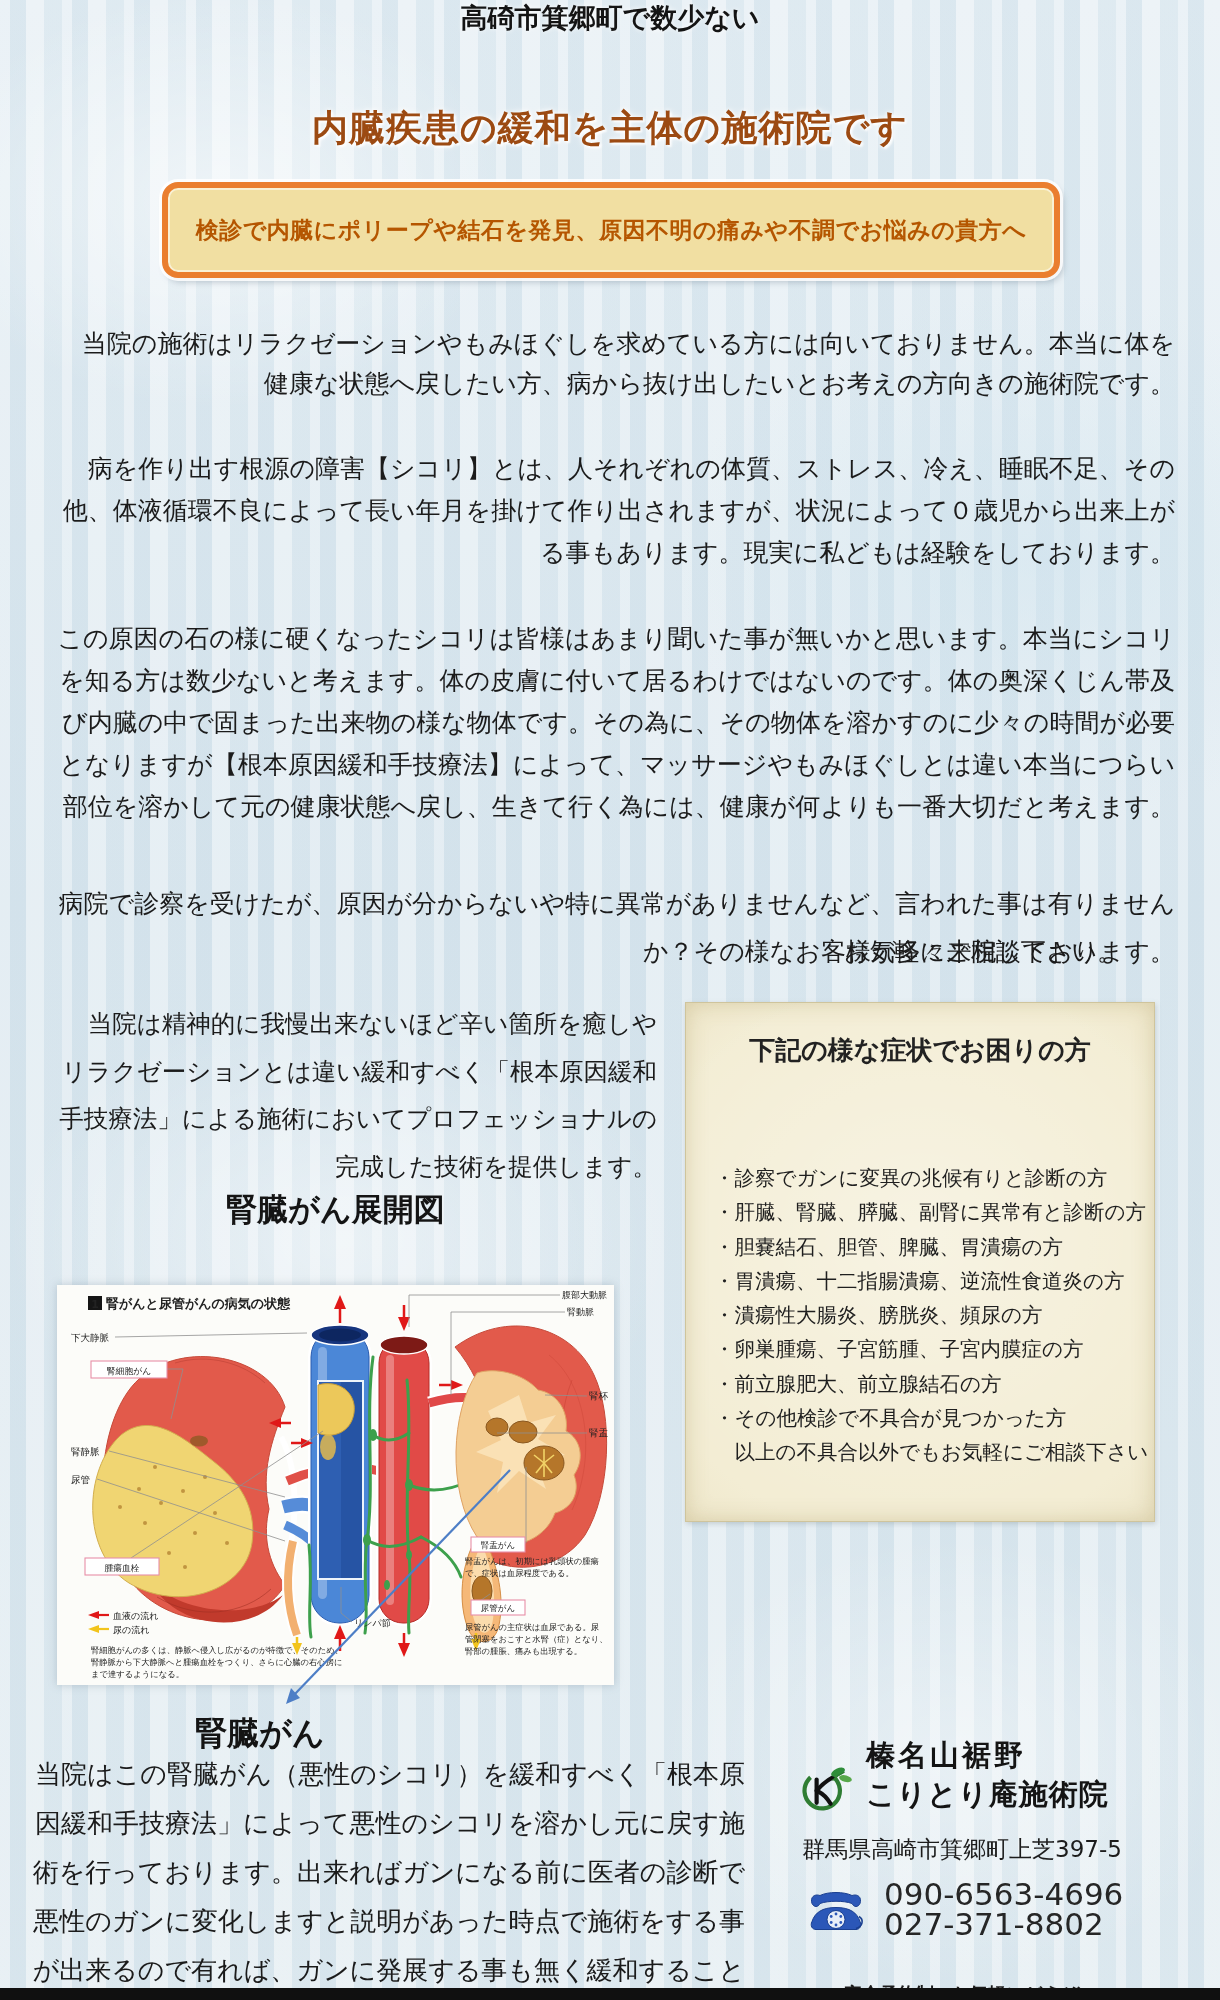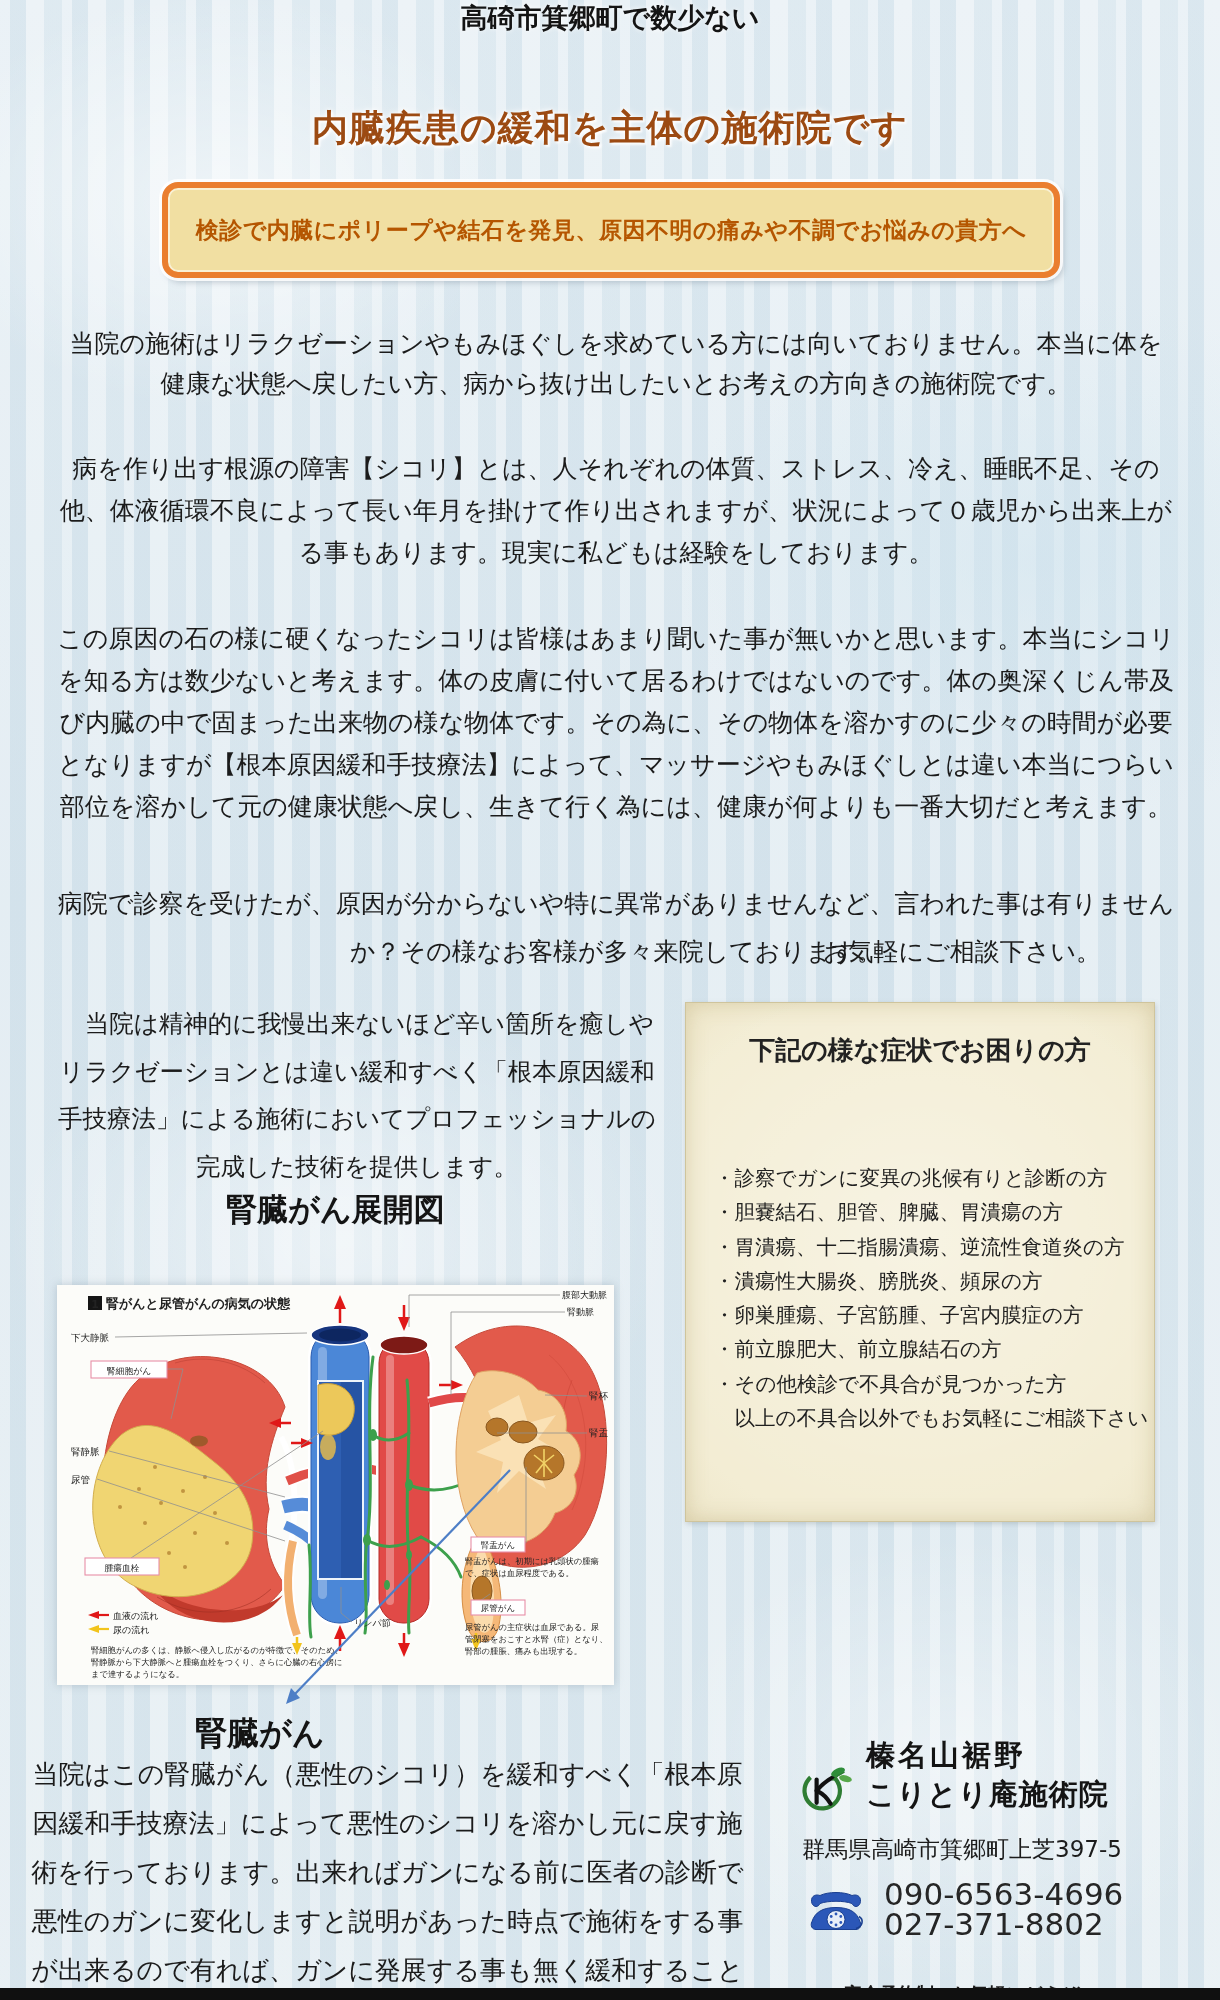--- a/index.html
+++ b/index.html
@@ -33,21 +33,21 @@
     left:162px; top:182px; width:898px; height:96px; box-sizing:border-box;
     background:#f1dfa2; border:6px solid #ea7e2f; border-radius:16px;
     box-shadow:0 0 0 3px rgba(255,255,255,.85), 3px 4px 6px rgba(90,110,125,.35),
                inset 0 0 0 2px rgba(255,255,255,.55);
     display:flex; align-items:center; justify-content:center;
   }
   .alert-banner span{
     font-family:"DejaVu Sans","Liberation Sans",sans-serif;
     font-size:23px; font-weight:bold; color:#b55600; letter-spacing:.5px;
   }
-  .para{margin:0; font-size:25px; line-height:42px; color:#1b1b1b; text-align:center;}
+  .para{margin:0; font-size:25px; line-height:42px; color:#1b1b1b; text-align:right;}
   .p1{left:57px; top:324px;  width:1118px; line-height:40px;}
   .p2{left:57px; top:448px;  width:1118px;}
   .p3{left:57px; top:618px;  width:1118px;}
   .p4{left:57px; top:880px;  width:1118px; line-height:48px;}
   .p4-aside{left:802px; top:928px; width:320px; line-height:48px;}
   .p5{left:57px; top:1000px; width:600px; font-size:24.5px; line-height:47.5px; text-indent:1em;}
   .p6{left:30px; top:1750px; width:715px; font-size:26px; line-height:49px;}
   .symptom-box{
     left:685px; top:1002px; width:470px; height:520px; box-sizing:border-box;
     background:
@@ -117,20 +117,21 @@
   <p class="para p2">病を作り出す根源の障害【シコリ】とは、人それぞれの体質、ストレス、冷え、睡眠不足、その他、体液循環不良によって長い年月を掛けて作り出されますが、状況によって０歳児から出来上がる事もあります。現実に私どもは経験をしております。</p>
   <p class="para p3">この原因の石の様に硬くなったシコリは皆様はあまり聞いた事が無いかと思います。本当にシコリを知る方は数少ないと考えます。体の皮膚に付いて居るわけではないのです。体の奥深くじん帯及び内臓の中で固まった出来物の様な物体です。その為に、その物体を溶かすのに少々の時間が必要となりますが【根本原因緩和手技療法】によって、マッサージやもみほぐしとは違い本当につらい部位を溶かして元の健康状態へ戻し、生きて行く為には、健康が何よりも一番大切だと考えます。</p>
   <p class="para p4">病院で診察を受けたが、原因が分からないや特に異常がありませんなど、言われた事は有りませんか？その様なお客様が多々来院しております。</p>
   <p class="para p4-aside">お気軽にご相談下さい。</p>
   <p class="para p5">当院は精神的に我慢出来ないほど辛い箇所を癒しやリラクゼーションとは違い緩和すべく「根本原因緩和手技療法」による施術においてプロフェッショナルの完成した技術を提供します。</p>
 
   <section class="symptom-box">
     <h3>下記の様な症状でお困りの方</h3>
     <ul class="symptom-list">
       <li>・診察でガンに変異の兆候有りと診断の方</li>
+      <li>・肝臓、腎臓、膵臓、副腎に異常有と診断の方</li>
       <li>・胆嚢結石、胆管、脾臓、胃潰瘍の方</li>
       <li>・胃潰瘍、十二指腸潰瘍、逆流性食道炎の方</li>
       <li>・潰瘍性大腸炎、膀胱炎、頻尿の方</li>
       <li>・卵巣腫瘍、子宮筋腫、子宮内膜症の方</li>
       <li>・前立腺肥大、前立腺結石の方</li>
       <li>・その他検診で不具合が見つかった方</li>
       <li>　以上の不具合以外でもお気軽にご相談下さい</li>
     </ul>
   </section>
 

